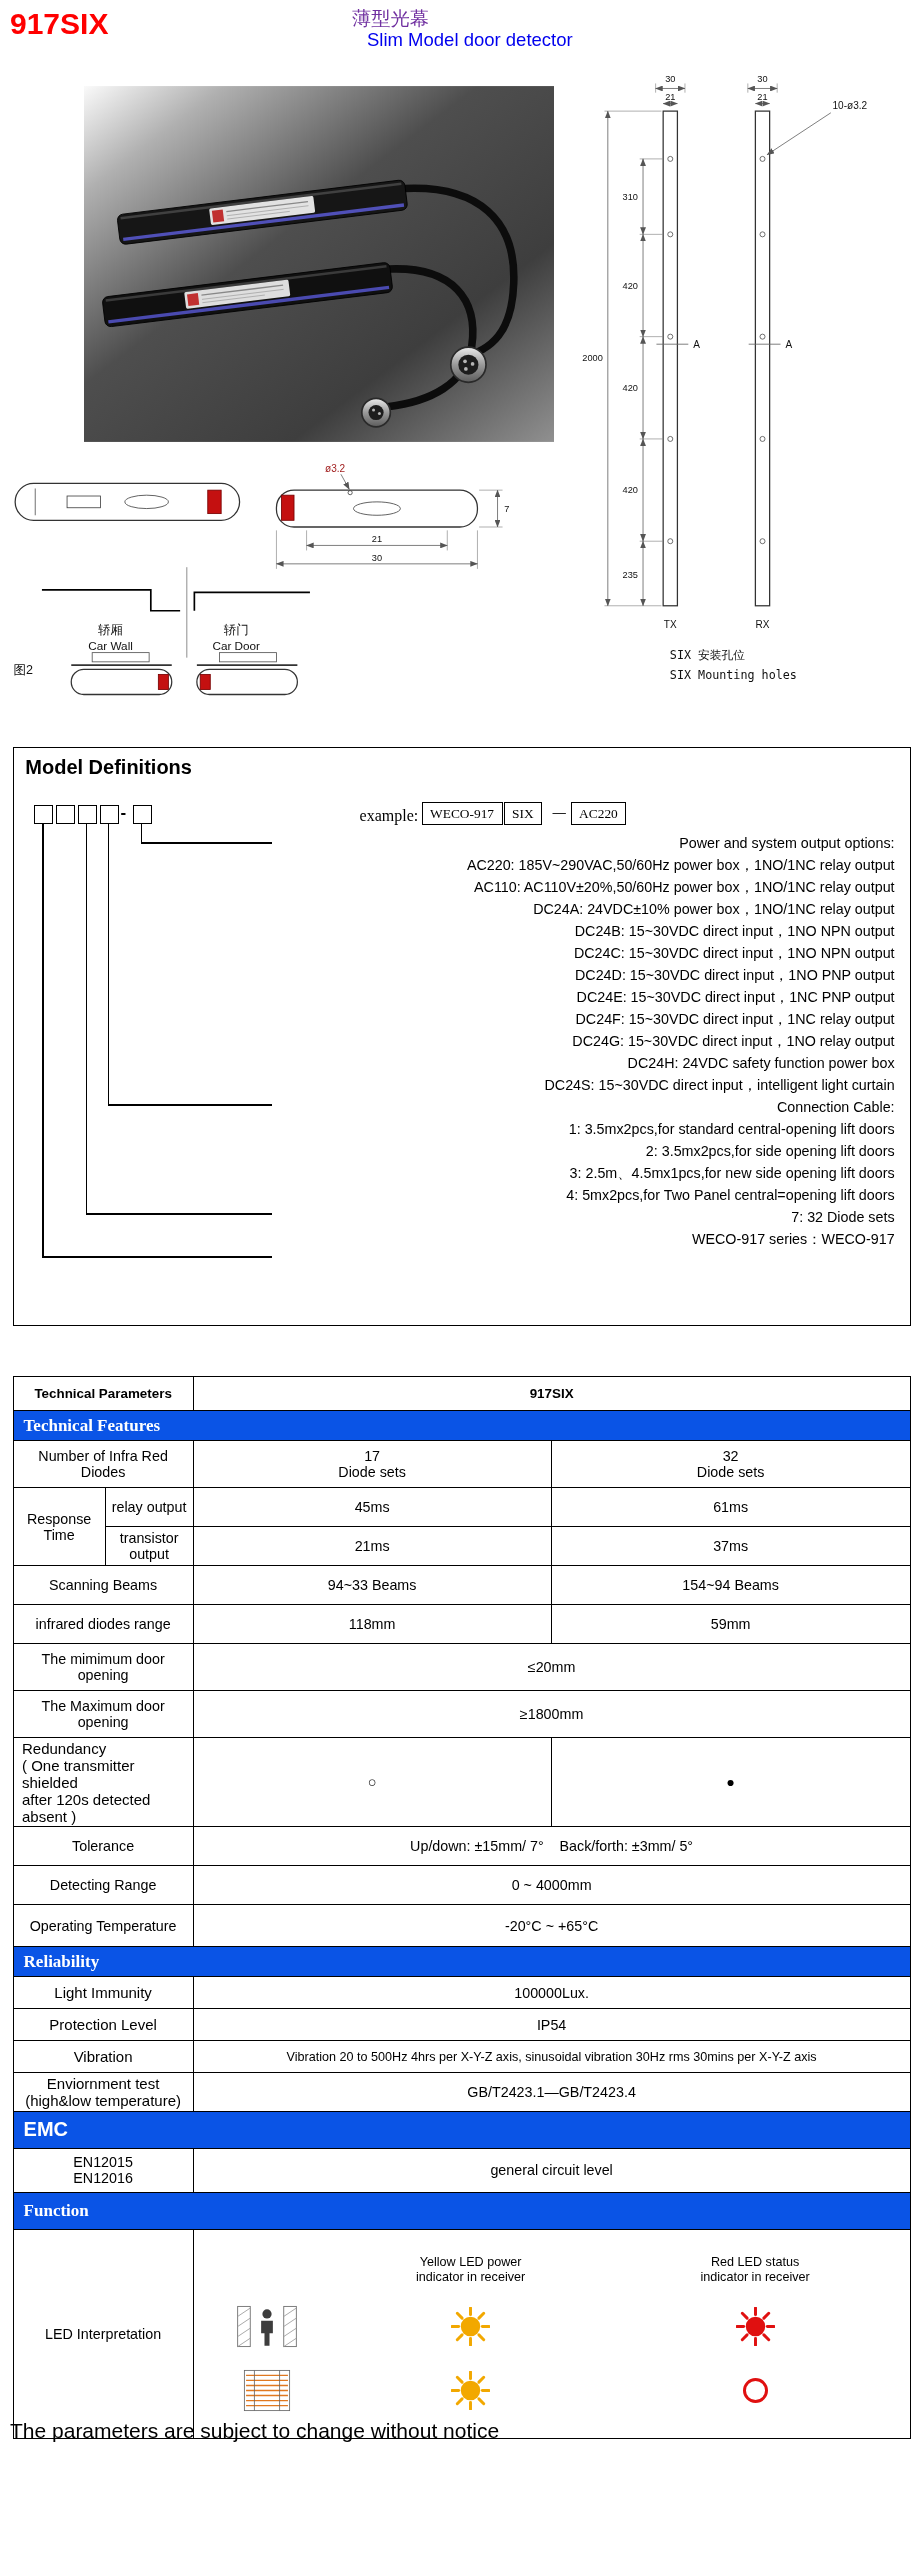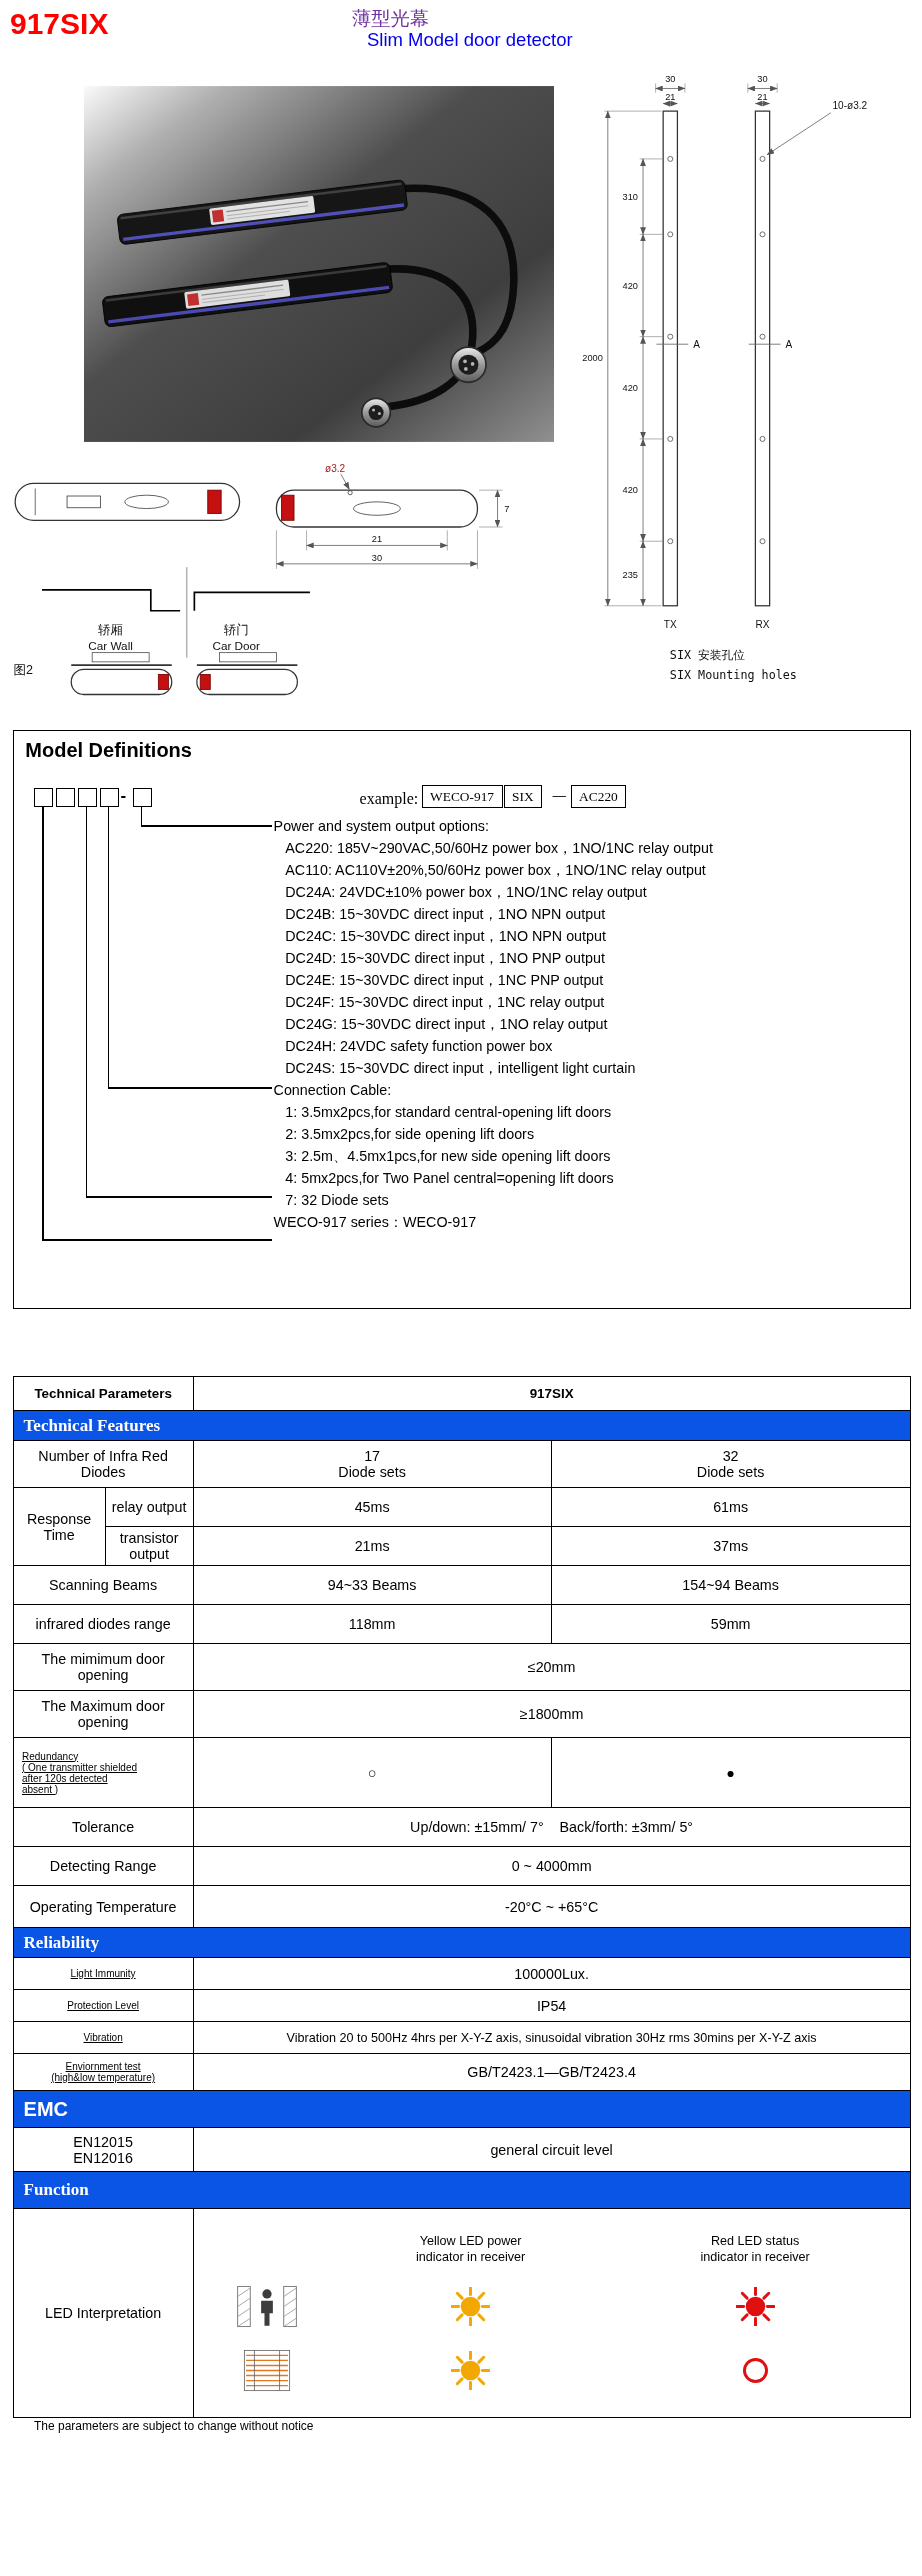--- a/index.html
+++ b/index.html
@@ -16,21 +16,21 @@
   .dtxt{font:11px "Liberation Sans",sans-serif;fill:#111;}
   .dtxt12{font:12px "Liberation Sans",sans-serif;fill:#111;}
   .dtxt14{font:14px "Liberation Sans",sans-serif;fill:#111;}
   .dtxt15{font:15px "Liberation Sans",sans-serif;fill:#111;}
   .mono{font-family:"DejaVu Sans Mono",monospace;}
   .dim{stroke:#666;stroke-width:1;fill:none;}
   .ext{stroke:#888;stroke-width:0.8;fill:none;}
   .outline{stroke:#333;stroke-width:1.5;fill:#fff;}
 
   
-  .mdl-box{left:12.6px;top:730px;width:896px;height:577px;border:1.7px solid #000;}
+  .mdl-box{left:12.6px;top:747px;width:896px;height:577px;border:1.7px solid #000;text-align:right;}
   .mdl-title{position:absolute;left:11.7px;top:8.4px;font-size:20px;font-weight:bold;}
   .sq{position:absolute;width:17px;height:17px;border:1.7px solid #000;top:57px;}
   .sq-dash{position:absolute;top:55px;font-size:17px;font-weight:bold;}
   .ex-label{position:absolute;left:346px;top:59px;font-family:"Liberation Serif",serif;font-size:16px;}
   .exbox{position:absolute;top:54px;border:0.8px solid #000;padding:2.5px 7.5px;
          font-family:"Liberation Serif",serif;font-size:13.4px;white-space:nowrap;}
   .ex-dash{position:absolute;top:57px;font-size:13.4px;}
   .tline{position:absolute;background:#000;}
   .mdl-lines{position:absolute;left:260px;top:84px;width:621px;}
   .mline{height:22px;line-height:22px;font-size:14.3px;white-space:nowrap;}
@@ -40,28 +40,28 @@
   
   table.spec{border-collapse:collapse;table-layout:fixed;width:898px;}
   .spec td,.spec th{border:0.8px solid #000;text-align:center;vertical-align:middle;
       font-size:14.3px;font-weight:normal;padding:1.7px 5px;white-space:pre-line;overflow:hidden;}
   .spec .bold{font-weight:bold;font-size:13.4px;}
   .spec .band{background:#0a54e6;color:#ffffff;text-align:left;font-weight:bold;
       font-family:"Liberation Serif",serif;font-size:17px;padding-left:10px;}
   .spec .band-big{font-size:20px;font-family:"Liberation Sans",sans-serif;}
   .spec .leftal{text-align:left;padding-left:8.4px;}
   .spec .small{font-size:12.6px;}
-  .spec .smalllbl{font-size:10px;text-decoration:underline;}
+  .spec .smalllbl{font-size:15px;}
   .circle-cell{font-size:17.6px;}
 
   .led-grid{display:grid;grid-template-columns:147px 260px 1fr;grid-template-rows:49px 64px 64px;
             align-items:center;justify-items:center;width:100%;height:176px;}
   .led-hdr{font-size:12.6px;text-align:center;white-space:pre-line;line-height:1.25;}
 
-  .footer-note{font-size:12px;margin-left:24px;}
+  .footer-note{font-size:21px;}
 </style>
 </head>
 <body>
 
 <svg width="0" height="0" style="position:absolute" aria-hidden="true">
   <defs>
     <g id="sunshape">
       <g stroke="currentColor" stroke-width="3.5" stroke-linecap="round">
         <line x1="23" y1="1" x2="23" y2="9"></line>
         <line x1="23" y1="37" x2="23" y2="45"></line>

